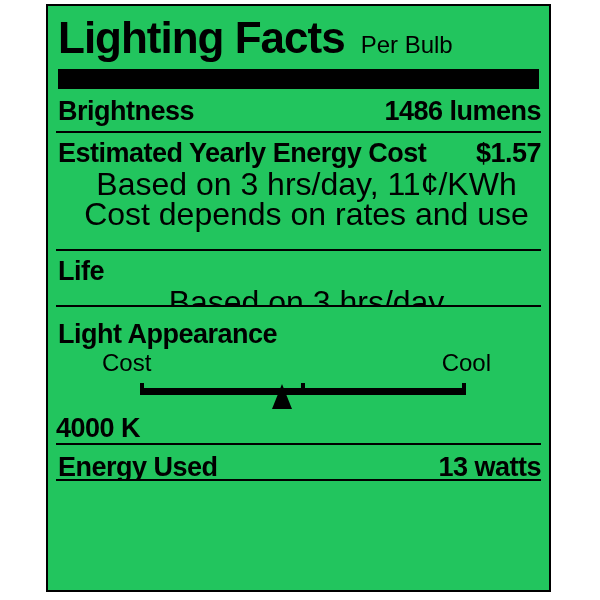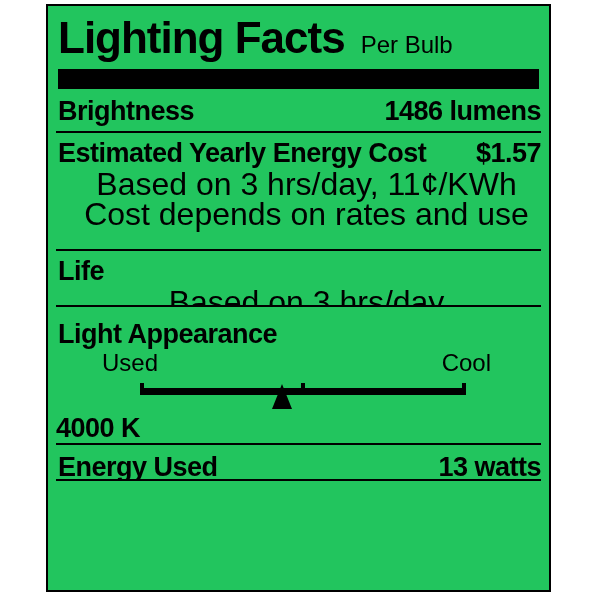--- a/index.html
+++ b/index.html
@@ -79,21 +79,21 @@
       <span class="k">Life</span>
     </div>
     <div class="note">Based on 3 hrs/day</div>
   </section>
 
   <section class="sec sec-la">
     <div class="kv">
       <span class="k">Light Appearance</span>
     </div>
     <div class="warm-cool">
-      <span>Used</span>
+      <span>Cost</span>
       <span>Cool</span>
     </div>
     <div class="scale-track">
       <span class="cap cap-left"></span>
       <span class="cap cap-right"></span>
       <span class="tick"></span>
       <span class="pointer" style="left: 43.6%;"></span>
     </div>
     <div class="kelvin">4000 K</div>
   </section>

